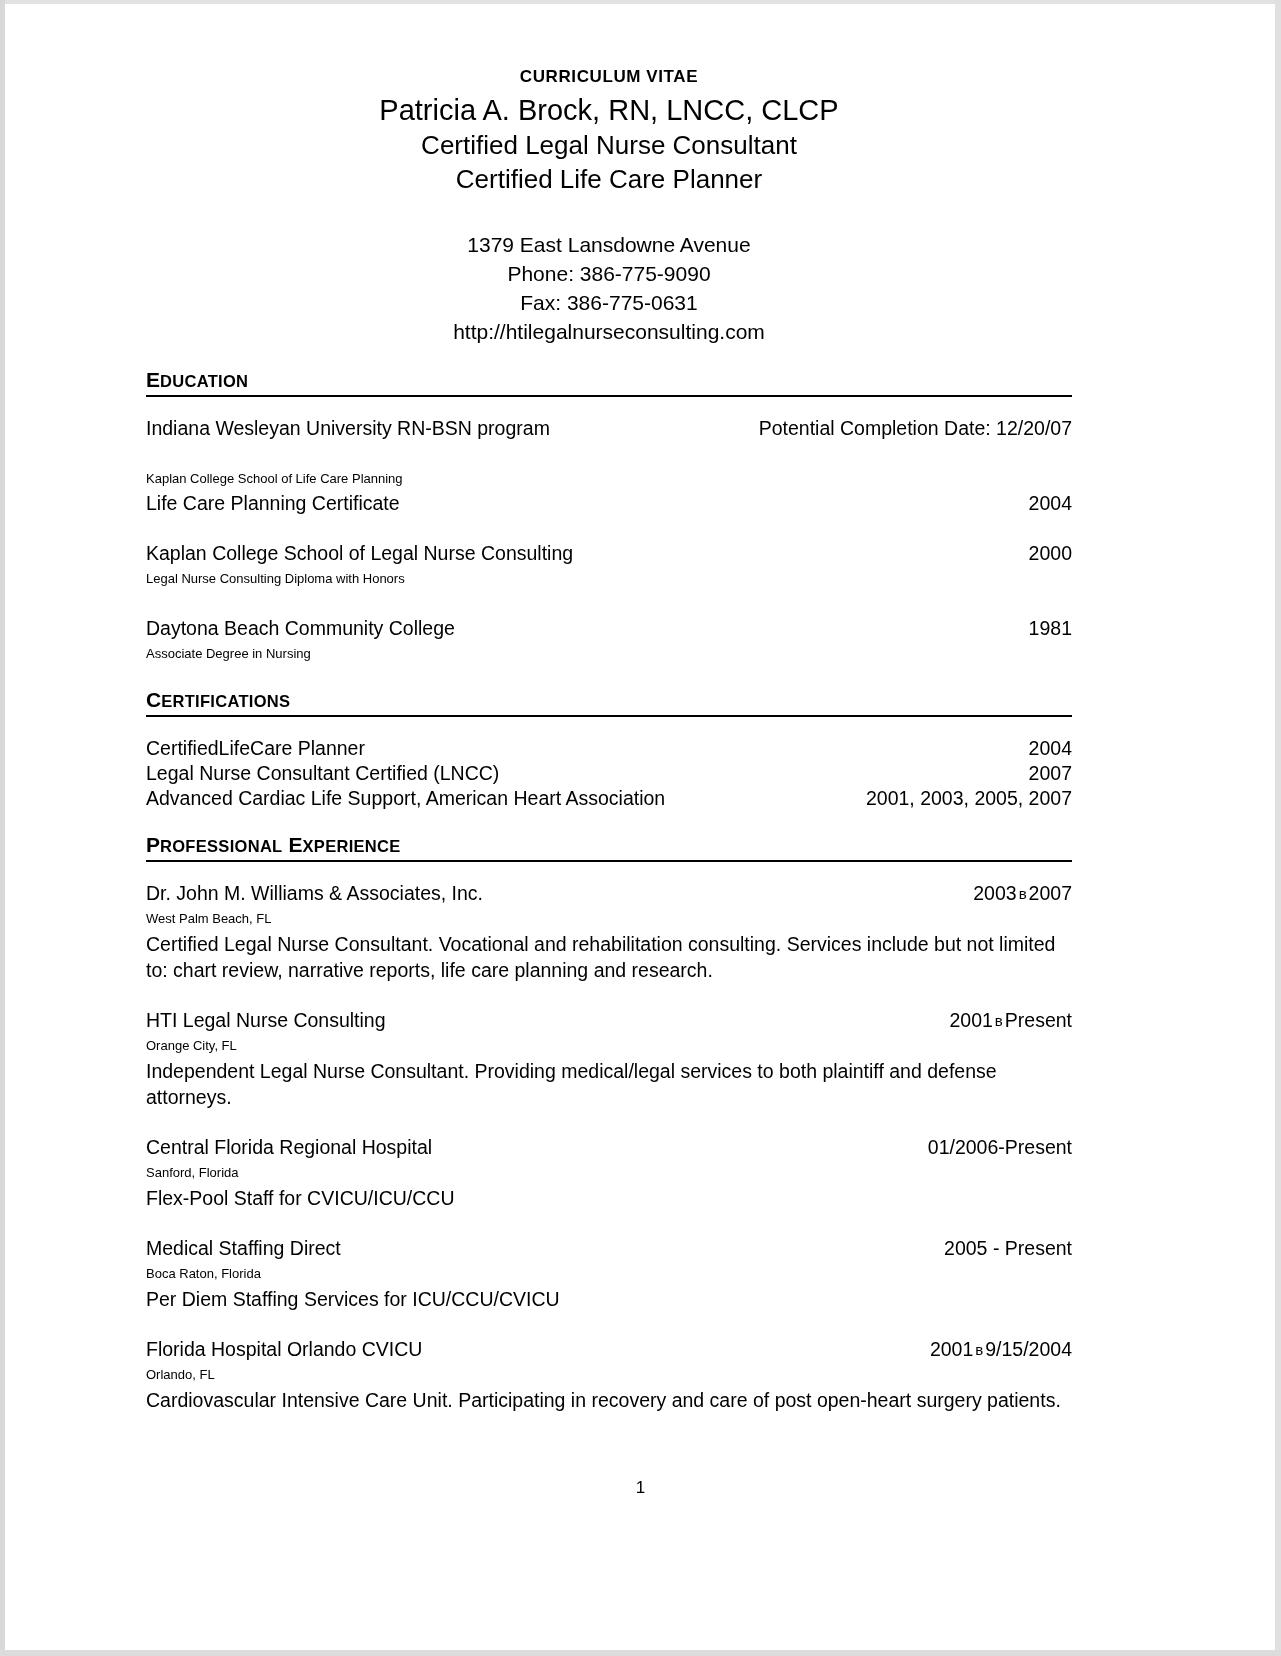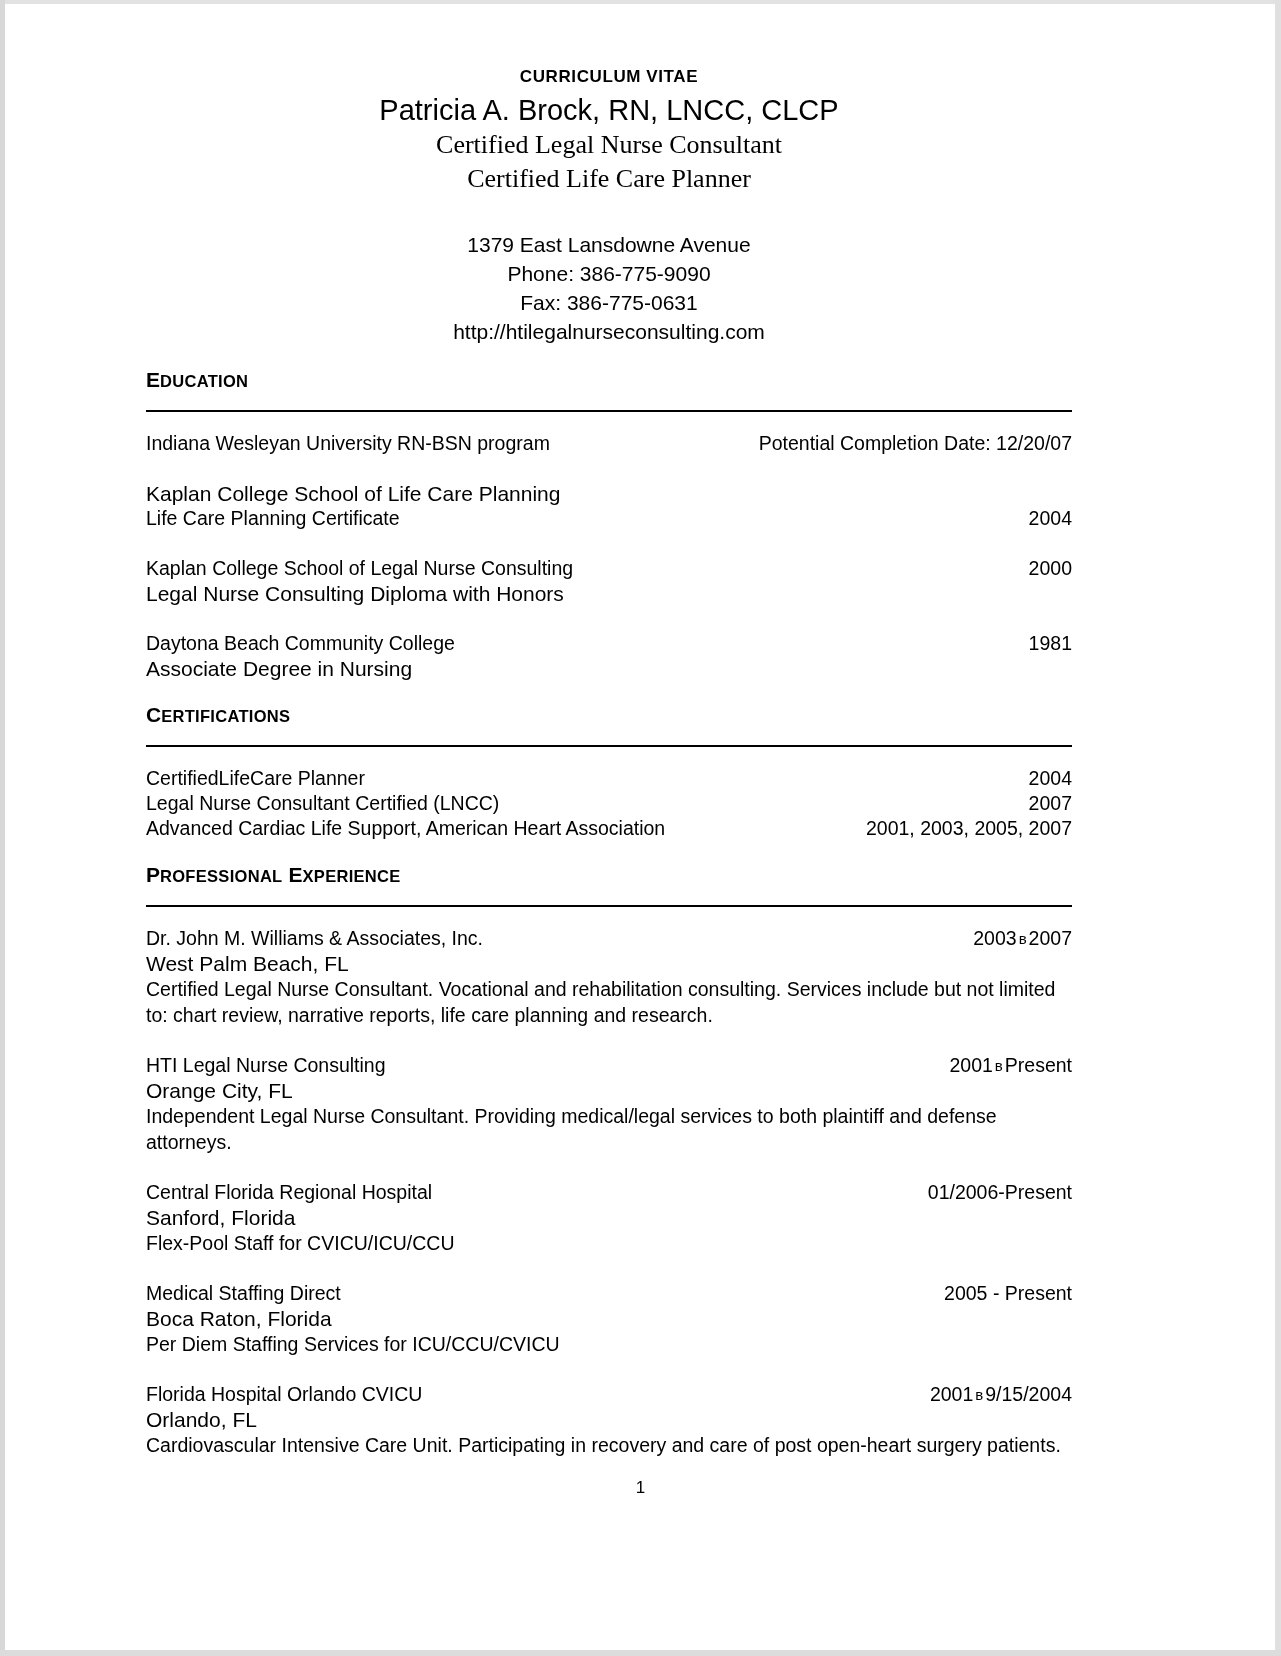--- a/index.html
+++ b/index.html
@@ -63,38 +63,37 @@
   .name-line {
     text-align: center;
     font-size: 29px;
     line-height: 35px;
     margin-top: 6px;
   }
   .title-line {
     text-align: center;
     font-size: 26px;
     line-height: 34px;
-    font-family: Liberation Serif, serif;
   }
 
   .contact {
     text-align: center;
     font-size: 21px;
     line-height: 29px;
     margin-top: 34px;
   }
 
   
   .section {
     margin-top: 22px;
   }
   .section-head {
     font-weight: bold;
     border-bottom: 2.5px solid #000;
-    padding-bottom: 16px;
+    padding-bottom: 1px;
     line-height: 24px;
     white-space: nowrap;
   }
   .sc-first {
     font-size: 21px;
   }
   .sc-rest {
     font-size: 16.5px;
     letter-spacing: 0.3px;
   }
@@ -113,21 +112,21 @@
   }
   .row .left {
     white-space: nowrap;
   }
   .row .right {
     white-space: nowrap;
     text-align: right;
     padding-left: 14px;
   }
   .line {
-    font-size: 21px;
+    font-size: 13px;
     line-height: 25px;
   }
   .para {
     font-size: 19.5px;
     line-height: 26px;
   }
   .gap {
     height: 25px;
   }
 

